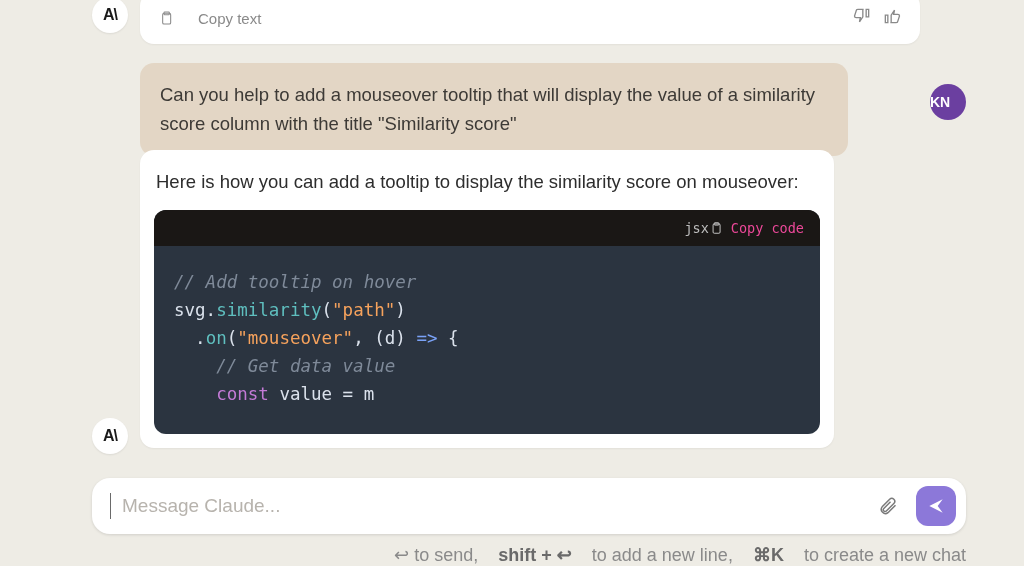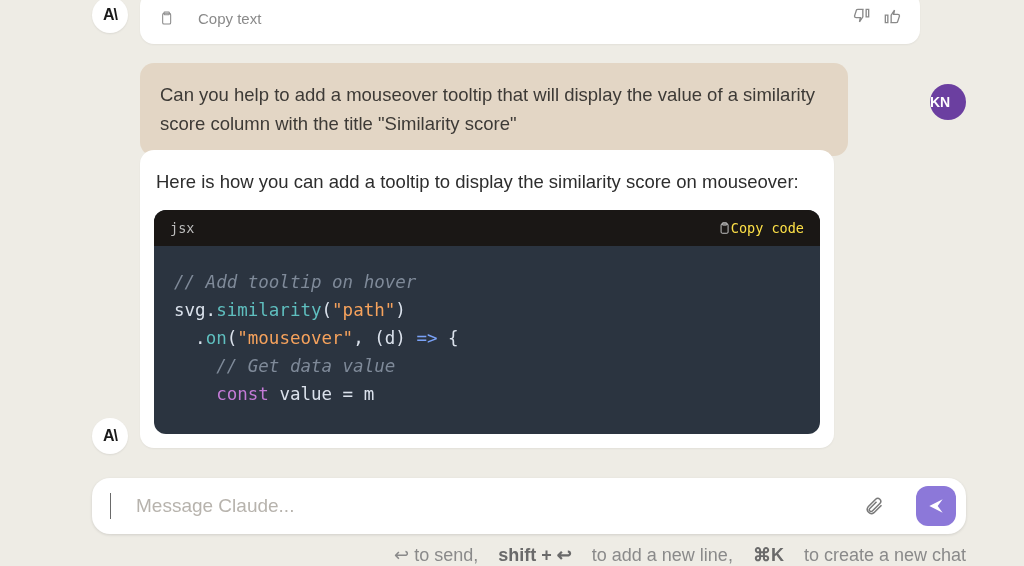--- a/index.html
+++ b/index.html
@@ -111,25 +111,25 @@
     border-radius: 12px;
     overflow: hidden;
     background: var(--code-body);
   }
   .code-header {
     background: var(--code-header);
     color: #bdbdbd;
     font-family: ui-monospace, Menlo, Consolas, monospace;
     font-size: 13.5px;
     padding: 10px 16px;
-    display: flex; align-items: center; justify-content: space-between;
+    display: flex; align-items: center; justify-content: flex-end;
   }
   .copy-code {
-    display: inline-flex; align-items: center; gap: 0;
-    color: #fde047;
+    display: inline-flex; align-items: center; gap: 8px;
+    color: #ec4899;
     font-family: ui-monospace, Menlo, Consolas, monospace;
   }
   .copy-code svg { width: 14px; height: 14px; stroke: #cfcfcf; fill: none; stroke-width: 1.6; }
 
   .code-body {
     padding: 22px 20px 26px 20px;
     font-family: ui-monospace, Menlo, Consolas, monospace;
     font-size: 17.5px;
     line-height: 1.6;
     color: var(--code-text);
@@ -154,21 +154,21 @@
   
   .input-bar {
     position: absolute;
     left: 92px; top: 478px;
     width: 874px;
     background: #fff;
     border-radius: 18px;
     box-shadow: 0 1px 3px rgba(0,0,0,0.12);
     display: flex; align-items: center;
     padding: 8px 10px 8px 18px;
-    gap: 24px;
+    gap: 10px;
   }
   .input-bar input {
     flex: 1;
     border: none; outline: none;
     font-size: 19px;
     color: #3a3a3a;
     background: transparent;
   }
   .input-bar input::placeholder { color: #b7b3ad; }
   .caret {

